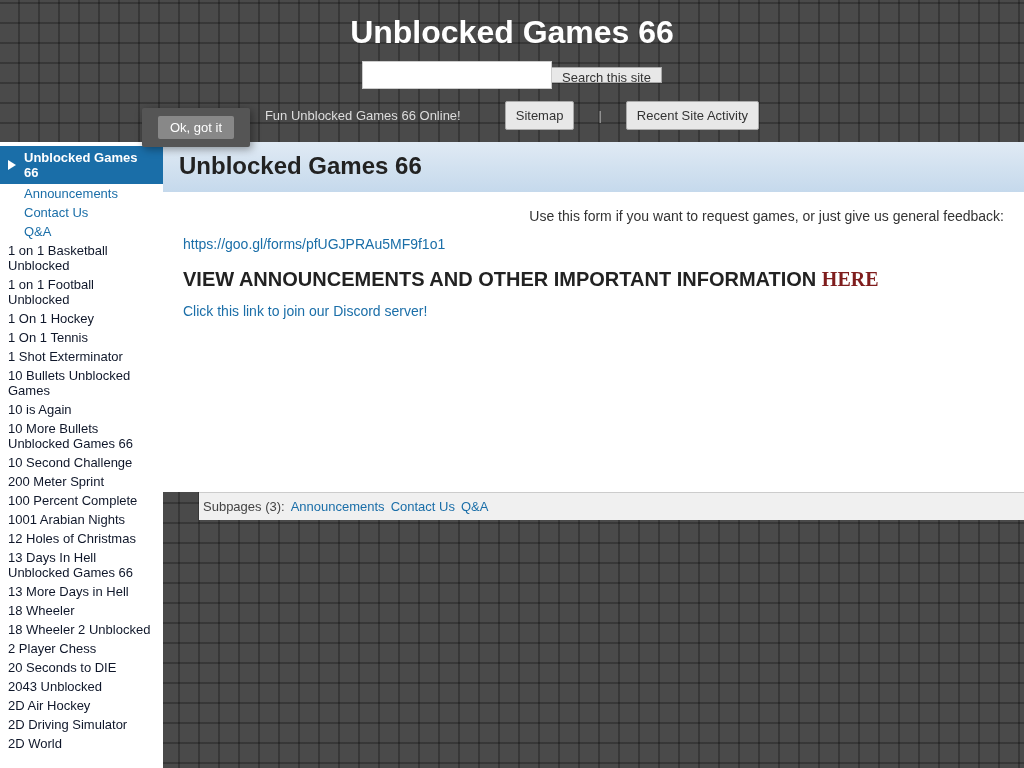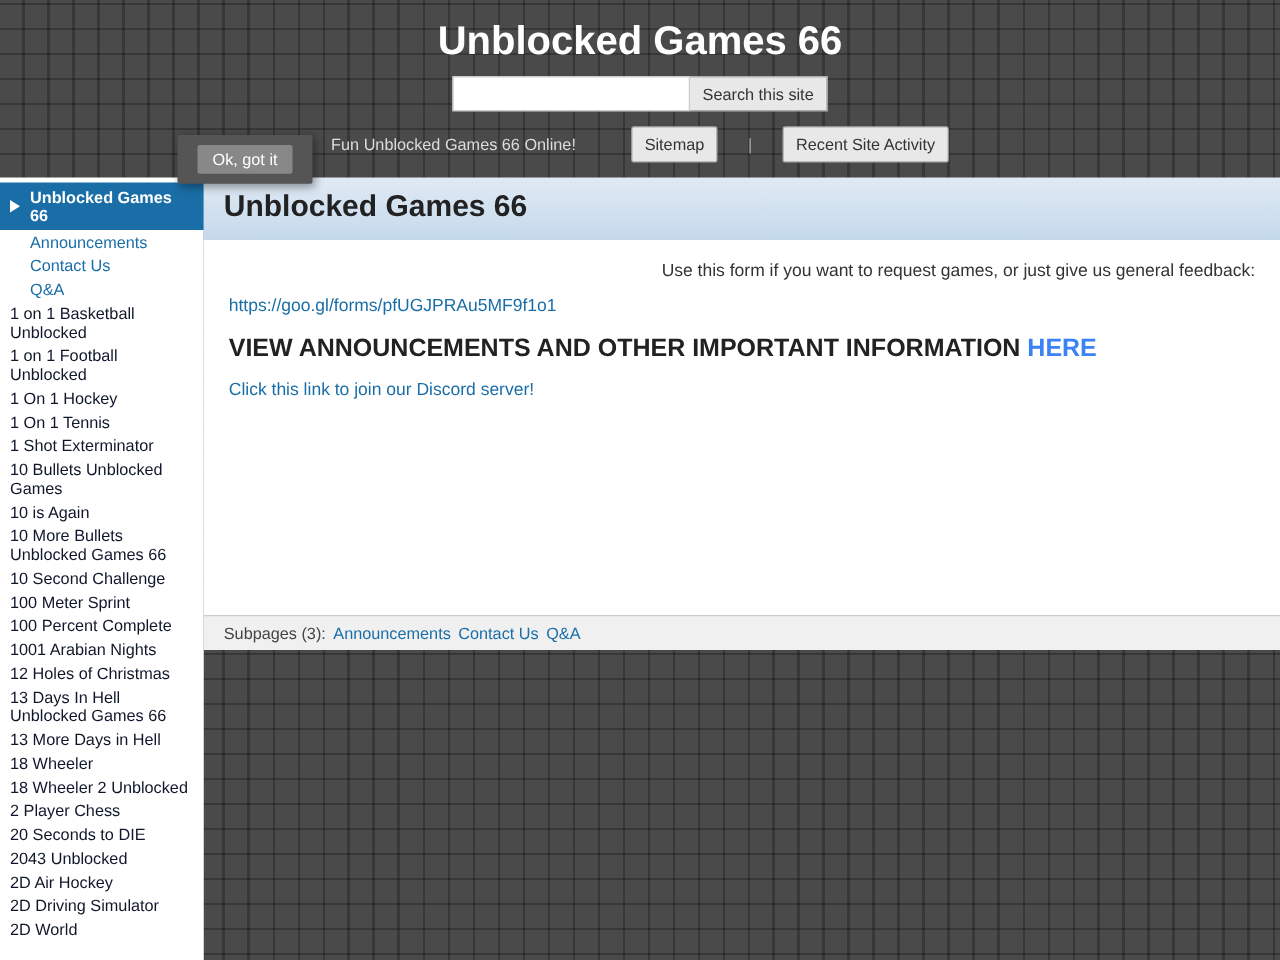--- a/index.html
+++ b/index.html
@@ -50,21 +50,21 @@
       width: 190px;
       height: 28px;
       border: 1px solid #ccc;
       padding: 2px 4px;
       font-size: 13px;
       outline: none;
       background: #fff;
     }
 
     #search-button {
-      height: 28px;
+      height: 16px;
       padding: 2px 10px;
       background: #e8e8e8;
       border: 1px solid #aaa;
       border-left: none;
       cursor: pointer;
       font-size: 13px;
       color: #333;
     }
 
     #nav-bar {
@@ -192,44 +192,46 @@
     }
 
     #announcements-heading {
       font-size: 20px;
       font-weight: bold;
       color: #222;
       margin-bottom: 12px;
     }
 
     #here-link {
-      color: #3b82f6;
+      color: #7f1d1d;
       font-size: 20px;
       font-weight: bold;
       text-decoration: none;
+      font-family: Liberation Serif, serif;
     }
 
     #discord-link {
       color: #1a6ea8;
       font-size: 14px;
       text-decoration: none;
       display: block;
       margin-top: 8px;
     }
 
     #subpages-bar {
       background: #f0f0f0;
       border-top: 1px solid #ccc;
-      padding: 6px 16px;
+      padding: 6px 4px;
       font-size: 13px;
       color: #444;
       display: flex;
       align-items: center;
       gap: 6px;
       flex-wrap: wrap;
+      margin-left: 36px;
     }
 
     .subpage-link {
       color: #1a6ea8;
       text-decoration: none;
       font-size: 13px;
     }
 
     
     #cookie-banner {
@@ -291,21 +293,21 @@
     <a class="sidebar-sub">Q&amp;A</a>
     <a class="sidebar-item">1 on 1 Basketball Unblocked</a>
     <a class="sidebar-item">1 on 1 Football Unblocked</a>
     <a class="sidebar-item">1 On 1 Hockey</a>
     <a class="sidebar-item">1 On 1 Tennis</a>
     <a class="sidebar-item">1 Shot Exterminator</a>
     <a class="sidebar-item">10 Bullets Unblocked Games</a>
     <a class="sidebar-item">10 is Again</a>
     <a class="sidebar-item">10 More Bullets Unblocked Games 66</a>
     <a class="sidebar-item">10 Second Challenge</a>
-    <a class="sidebar-item">100 Meter Sprint</a>
+    <a class="sidebar-item">200 Meter Sprint</a>
     <a class="sidebar-item">100 Percent Complete</a>
     <a class="sidebar-item">1001 Arabian Nights</a>
     <a class="sidebar-item">12 Holes of Christmas</a>
     <a class="sidebar-item">13 Days In Hell Unblocked Games 66</a>
     <a class="sidebar-item">13 More Days in Hell</a>
     <a class="sidebar-item">18 Wheeler</a>
     <a class="sidebar-item">18 Wheeler 2 Unblocked</a>
     <a class="sidebar-item">2 Player Chess</a>
     <a class="sidebar-item">20 Seconds to DIE</a>
     <a class="sidebar-item">2043 Unblocked</a>

